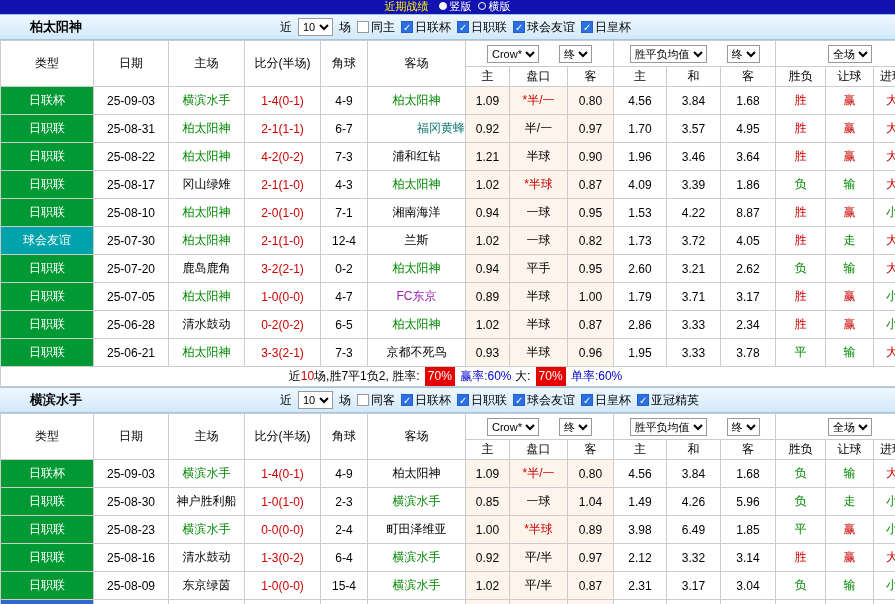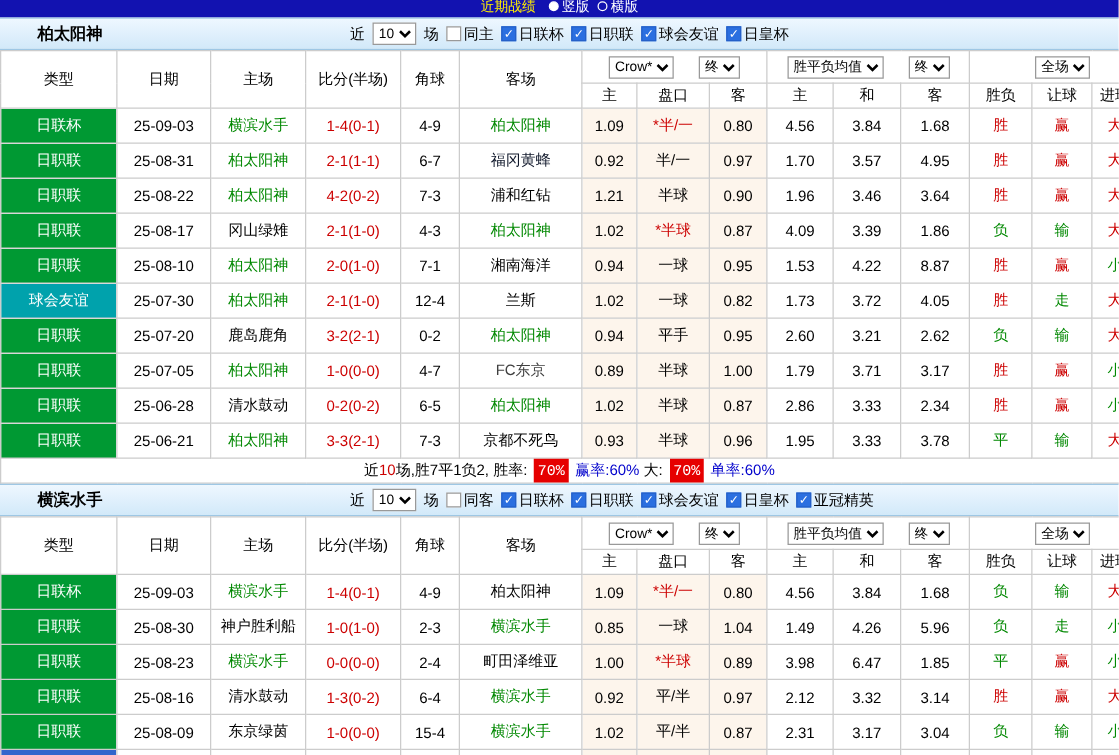--- a/index.html
+++ b/index.html
@@ -28,21 +28,21 @@
   thead th { font-weight:normal; background:#fff; }
   tr.h1 th { height:26px; }
   tr.h2 th { height:20px; }
   tbody td { height:28px; }
   .selcell select { vertical-align:middle; margin:0 10px; }
   .selcell.right { text-align:right; padding-right:28px; }
   td.badge { color:#fff; }
   td.score { color:#cc0000; }
   td.tint { background:#fdf5ec; }
   tr.summary-row td { height:20px; font-size:12px; }
-  .rate { color:#fff; padding:12px 3px; margin:0 2px;font-family:Liberation Mono, monospace; }
+  .rate { color:#fff; padding:12px 3px; margin:0 2px; }
 </style>
 </head>
 <body>
 
 <div class="topbar">
   <span class="title">近期战绩</span><span class="radio sel"></span><span>竖版</span><span class="radio"></span><span>横版</span>
 </div>
 
 <div class="sec-header">
   <div class="team-name">柏太阳神</div>
@@ -145,21 +145,21 @@
         <td style="color: rgb(204, 0, 0);">赢</td>
         <td style="color: rgb(204, 0, 0);">大</td>
       </tr>
 
       <tr>
         <td class="badge" style="background: rgb(0, 153, 51);">日职联</td>
         <td>25-08-31</td>
         <td style="color: rgb(0, 136, 0);">柏太阳神</td>
         <td class="score">2-1(1-1)</td>
         <td>6-7</td>
-        <td style="color: #0f172a;">福冈黄蜂</td>
+        <td style="color: #0f766e; text-align: right;">福冈黄蜂</td>
         <td class="tint">0.92</td>
         <td class="tint" style="color: rgb(0, 0, 0);">半/一</td>
         <td class="tint">0.97</td>
         <td>1.70</td>
         <td>3.57</td>
         <td>4.95</td>
         <td style="color: rgb(204, 0, 0);">胜</td>
         <td style="color: rgb(204, 0, 0);">赢</td>
         <td style="color: rgb(204, 0, 0);">大</td>
       </tr>
@@ -253,21 +253,21 @@
         <td style="color: rgb(0, 136, 0);">输</td>
         <td style="color: rgb(204, 0, 0);">大</td>
       </tr>
 
       <tr>
         <td class="badge" style="background: rgb(0, 153, 51);">日职联</td>
         <td>25-07-05</td>
         <td style="color: rgb(0, 136, 0);">柏太阳神</td>
         <td class="score">1-0(0-0)</td>
         <td>4-7</td>
-        <td style="color: #404040;">FC东京</td>
+        <td style="color: #a21caf;">FC东京</td>
         <td class="tint">0.89</td>
         <td class="tint" style="color: rgb(0, 0, 0);">半球</td>
         <td class="tint">1.00</td>
         <td>1.79</td>
         <td>3.71</td>
         <td>3.17</td>
         <td style="color: rgb(204, 0, 0);">胜</td>
         <td style="color: rgb(204, 0, 0);">赢</td>
         <td style="color: rgb(0, 136, 0);">小</td>
       </tr>
@@ -443,21 +443,21 @@
         <td class="badge" style="background: rgb(0, 153, 51);">日职联</td>
         <td>25-08-23</td>
         <td style="color: rgb(0, 136, 0);">横滨水手</td>
         <td class="score">0-0(0-0)</td>
         <td>2-4</td>
         <td style="color: rgb(0, 0, 0);">町田泽维亚</td>
         <td class="tint">1.00</td>
         <td class="tint" style="color: rgb(204, 0, 0);">*半球</td>
         <td class="tint">0.89</td>
         <td>3.98</td>
-        <td>6.47</td>
+        <td>6.49</td>
         <td>1.85</td>
         <td style="color: rgb(0, 136, 0);">平</td>
         <td style="color: rgb(204, 0, 0);">赢</td>
         <td style="color: rgb(0, 136, 0);">小</td>
       </tr>
 
       <tr>
         <td class="badge" style="background: rgb(0, 153, 51);">日职联</td>
         <td>25-08-16</td>
         <td style="color: rgb(0, 0, 0);">清水鼓动</td>

